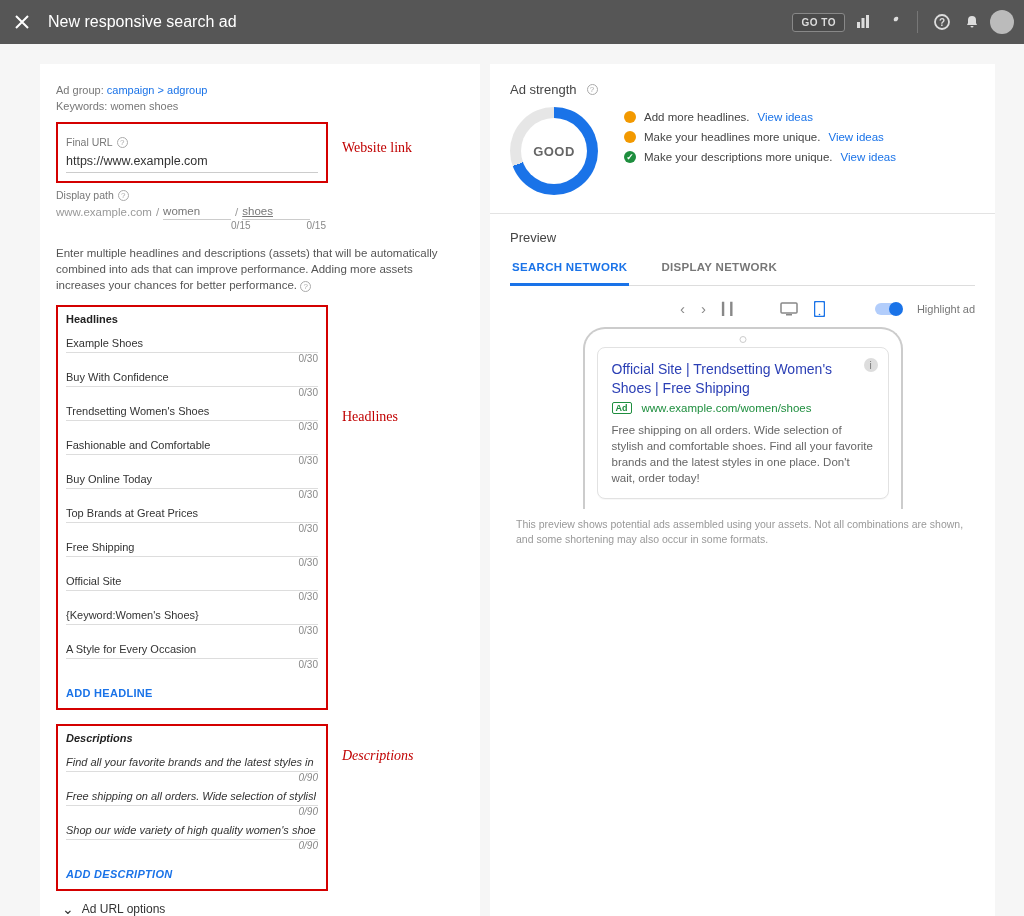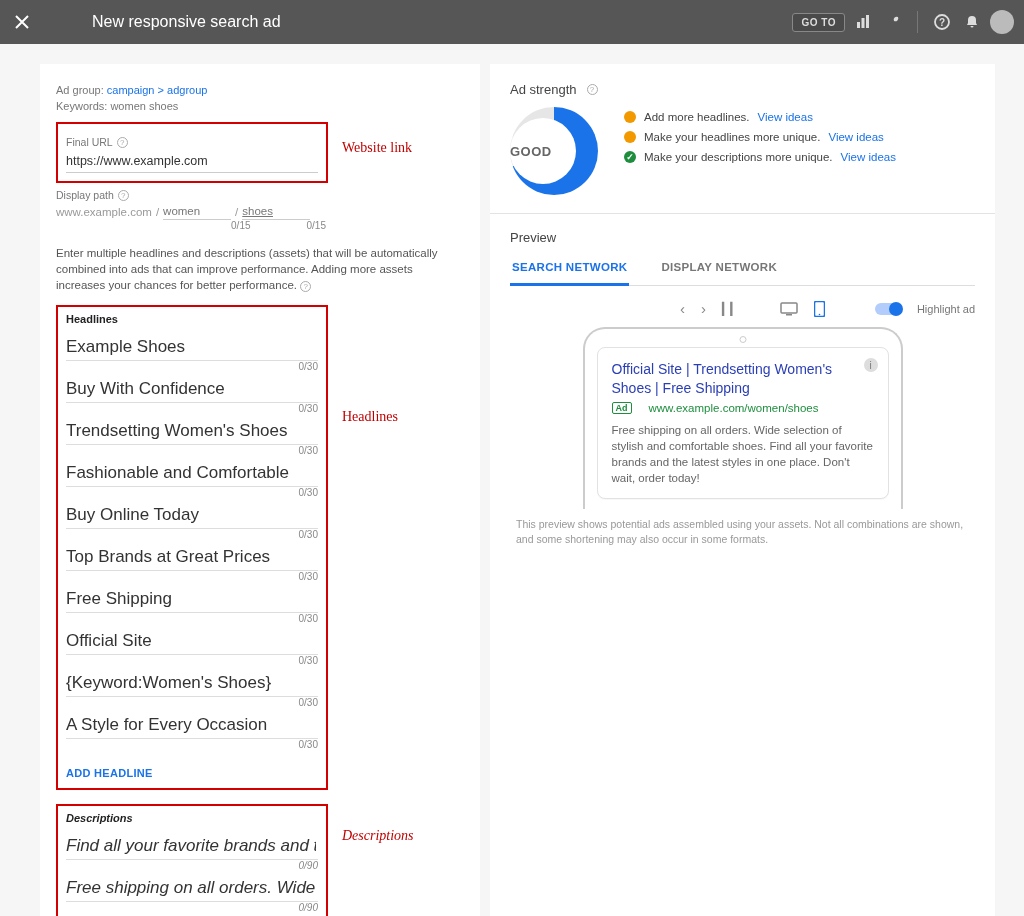--- a/index.html
+++ b/index.html
@@ -1,17 +1,17 @@
 <!DOCTYPE html>
 <html><head>
 <meta charset="utf-8">
 <style>
   * { box-sizing: border-box; margin: 0; padding: 0; }
   body { font-family: Arial, "Helvetica Neue", sans-serif; background: #f6f6f6; color: #333; font-size: 12px; width:1024px; }
-  .topbar { height: 44px; background: #565656; display: flex; align-items: center; padding: 0 10px; color: #fff; gap: 44px; }
+  .topbar { height: 44px; background: #565656; display: flex; align-items: center; padding: 0 10px; color: #fff; }
   .topbar .close { margin-right: 14px; cursor: pointer; }
   .topbar .title { font-size: 16px; font-weight: 400; flex: 1; }
   .top-actions { display: flex; align-items: center; gap: 6px; }
   .goto { border:1px solid #888; border-radius:3px; padding:3px 8px; font-size:10px; font-weight:700; color:#ddd; background:#4a4a4a; letter-spacing:0.5px;}
   .icon-btn { width:24px; height:24px; display:flex; align-items:center; justify-content:center; cursor:pointer; color:#ddd; }
   .divider-v { width:1px; height:22px; background:#777; margin:0 6px; }
   .avatar-circle { width:24px; height:24px; border-radius:50%; background:#bbb; }
   .page { display:flex; gap:0; padding:20px 18px 20px 40px; }
   .left-col { width:440px; background:#fff; padding:20px 16px 16px 16px; margin-right:10px; }
   .right-col { width:505px; background:#fff; padding:18px 20px 10px 20px; }
@@ -24,30 +24,30 @@
   .text-input { width:100%; border:none; border-bottom:1px solid #ccc; padding:4px 0; font-size:12.5px; color:#333; outline:none; background:transparent; }
   .callout { color:#c00000; font-size:14px; font-family:"Georgia", serif; }
   .display-path { margin-top:6px; }
   .dp-row { display:flex; align-items:center; gap:4px; font-size:11.5px; color:#999; }
   .dp-seg { border-bottom:1px solid #ccc; padding:2px 0; color:#777; font-size:11.5px; min-width:60px; }
   .dp-counter { font-size:10px; color:#888; text-align:right; display:block;}
   .helper-text { font-size:11.5px; color:#555; line-height:1.4; margin:14px 0 6px 0; }
   .section-box { padding:4px 8px 8px 8px; margin-top:6px; }
   .section-title { font-size:11px; font-weight:700; color:#222; margin:2px 0 6px 0; }
   .asset-row { border-bottom:1px solid #ddd; padding:6px 0 3px 0; position:relative; }
-  .asset-text { font-size:17px; color:#333; white-space:nowrap; overflow:hidden; text-overflow:clip; width:250px; display:block;}
+  .asset-text { font-size:11px; color:#333; white-space:nowrap; overflow:hidden; text-overflow:clip; width:250px; display:block;}
   .asset-counter { font-size:10px; color:#888; position:absolute; right:0; bottom:-12px; }
   .asset-spacer { height:12px; }
   .add-link { color:#1a73e8; font-weight:700; font-size:11px; letter-spacing:0.3px; margin-top:16px; cursor:pointer; display:inline-block;}
   .url-options { display:flex; align-items:center; gap:8px; font-size:12px; color:#333; margin:10px 0 0 6px; cursor:pointer;}
   
   .strength-header { font-size:13px; color:#444; display:flex; align-items:center; gap:10px; margin-bottom:10px;}
   .strength-row { display:flex; gap:26px; }
   .gauge { width:88px; height:88px; border-radius:50%; position:relative; background:
-    conic-gradient(#1a73e8 0deg 250deg, #e6e6e6 250deg 360deg); display:flex; align-items:center; justify-content:flex-start; }
+    conic-gradient(#1a73e8 0deg 250deg, #e6e6e6 250deg 360deg); display:flex; align-items:center; justify-content:center; }
   .gauge::before { content:""; position:absolute; width:66px; height:66px; background:#fff; border-radius:50%; }
   .gauge span { position:relative; font-weight:700; font-size:13px; color:#666; letter-spacing:0.5px;}
   .suggest-col { padding-top:4px; }
   .suggest-title { font-size:12.5px; font-weight:700; color:#222; margin-bottom:10px; }
   .suggest-item { display:flex; align-items:center; gap:8px; font-size:11.5px; color:#444; margin-bottom:8px;}
   .dot { width:12px; height:12px; border-radius:50%; flex-shrink:0; }
   .dot.orange { background:#f29900; }
   .dot.green { background:#1e8e3e; display:flex; align-items:center; justify-content:center; color:#fff; font-size:9px; font-weight:700;}
   .view-ideas { color:#1a73e8; cursor:pointer; }
   .hr { height:1px; background:#e3e3e3; margin:18px -20px 0 -20px; }
@@ -57,21 +57,21 @@
   .tab.active { color:#1a73e8; border-bottom:3px solid #1a73e8; margin-bottom:-1px;}
   .preview-controls { display:flex; align-items:center; justify-content:space-between; margin:14px 0 10px 0; color:#888;}
   .pc-group { display:flex; gap:16px; align-items:center; }
   .toggle-track { width:26px; height:12px; background:#b2cdfb; border-radius:10px; position:relative; display:inline-block;}
   .toggle-track::after { content:""; position:absolute; width:14px; height:14px; background:#1a73e8; border-radius:50%; top:-1px; right:-2px;}
   .phone-frame { width:320px; margin:10px auto 8px auto; border:2px solid #ccc; border-bottom:none; border-radius:22px 22px 0 0; padding:18px 12px 10px 12px; background:#fff; position:relative;}
   .phone-notch { width:7px; height:7px; border:1px solid #ccc; border-radius:50%; position:absolute; top:7px; left:50%; transform:translateX(-50%);}
   .ad-card { border:1px solid #e2e2e2; border-radius:8px; background:#fff; padding:12px 14px; box-shadow:0 1px 1px rgba(0,0,0,0.03); position:relative;}
   .ad-info { position:absolute; top:10px; right:10px; width:14px; height:14px; background:#ddd; border-radius:50%; color:#777; font-size:10px; display:flex; align-items:center; justify-content:center;}
   .ad-headline { color:#2b3fb5; font-size:14px; line-height:1.35; margin-bottom:4px; }
-  .ad-url-row { display:flex; align-items:center; gap:17px; font-size:11.5px; margin-bottom:8px;}
+  .ad-url-row { display:flex; align-items:center; gap:10px; font-size:11.5px; margin-bottom:8px;}
   .ad-badge { border:1px solid #1e8e3e; color:#1e8e3e; font-size:9px; font-weight:700; padding:0 3px; border-radius:2px;}
   .ad-url { color:#1e8e3e; }
   .ad-desc { font-size:11.5px; color:#666; line-height:1.4; }
   .preview-note { font-size:10.5px; color:#999; line-height:1.4; margin-top:6px; padding:0 6px;}
   .chev { display:inline-block; font-size:14px;}
   svg { display:block; }
   .left-wrapper { display:flex; gap:14px; }
   .assets-col { width:272px; }
   .callout-col { padding-top:0px; }
 </style>

